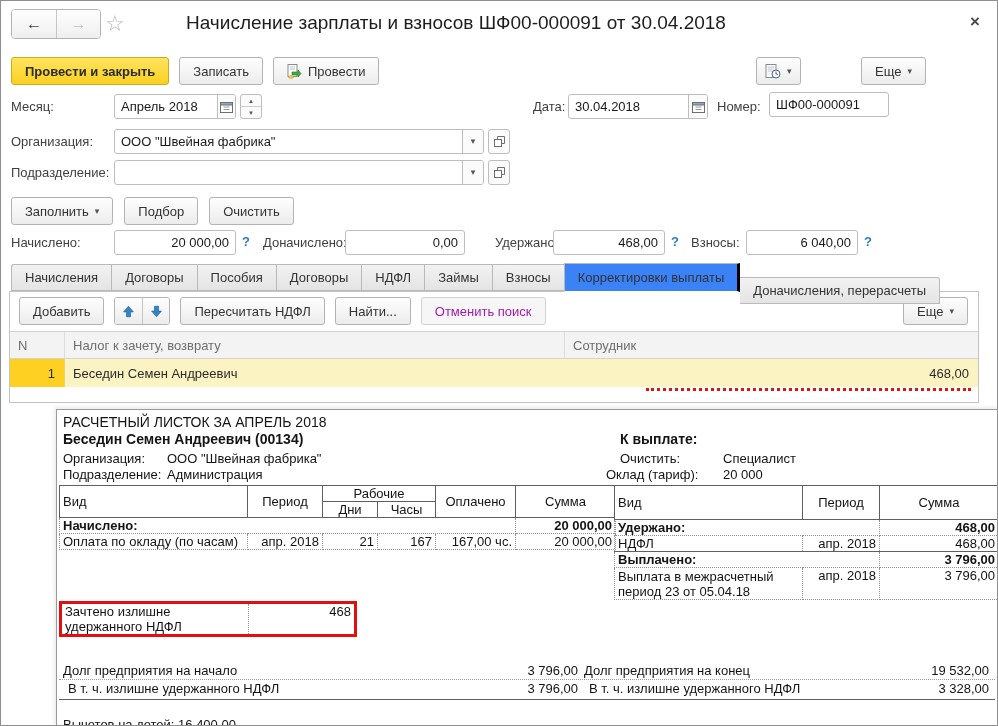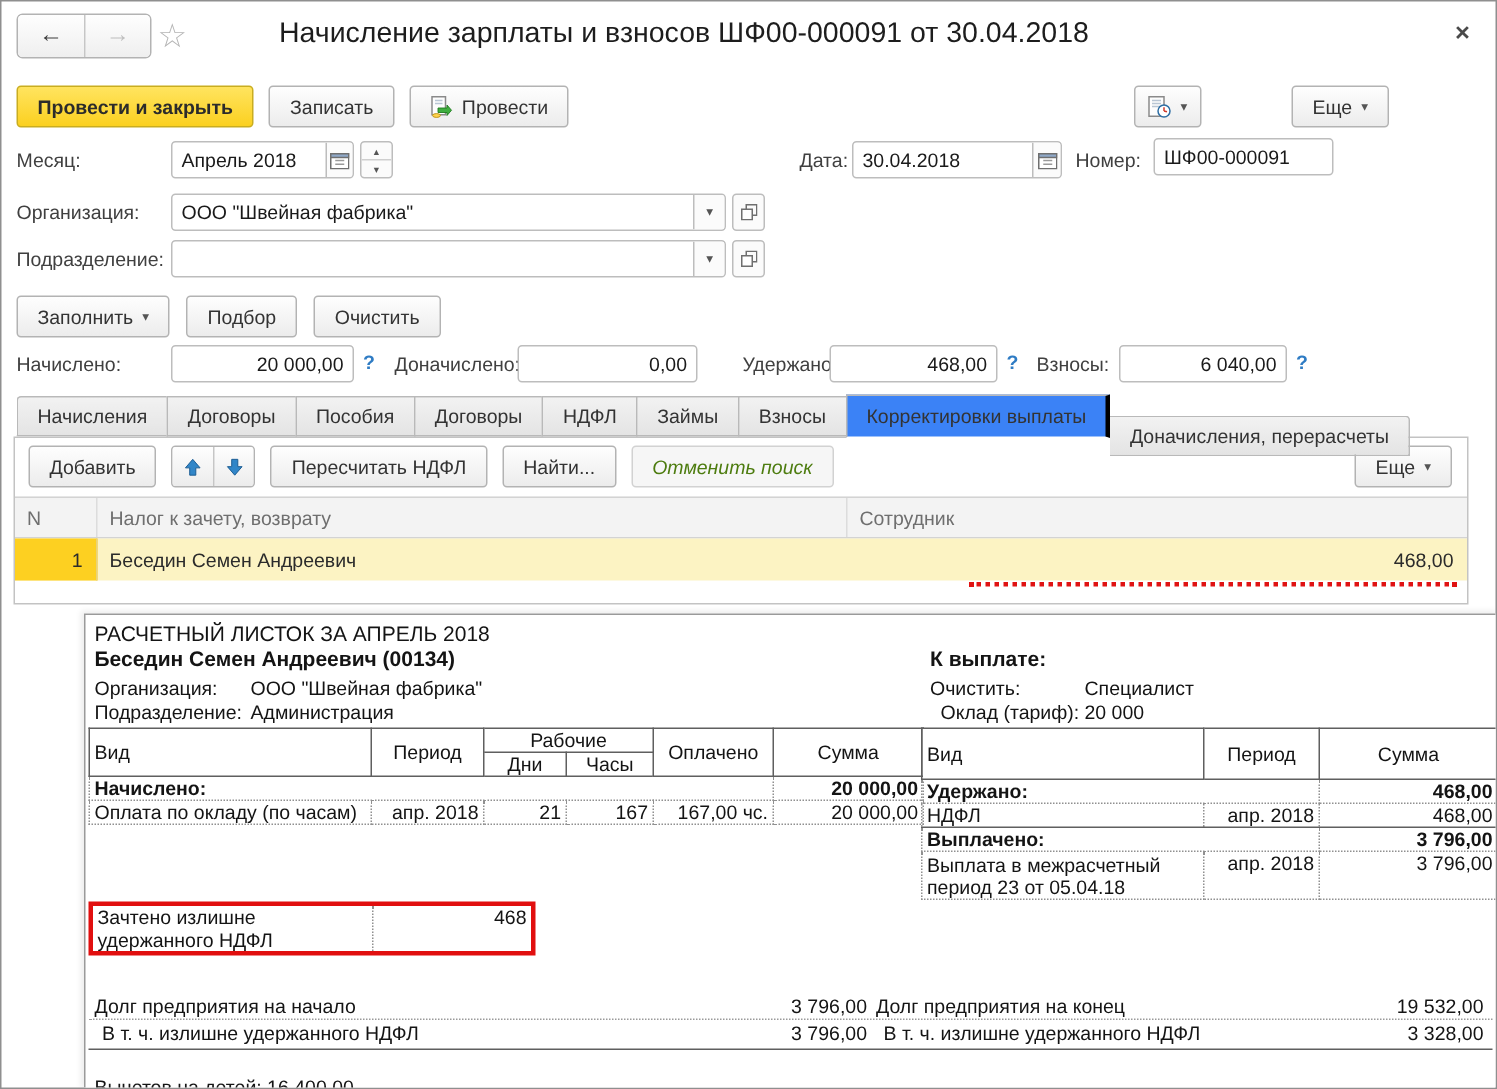--- a/index.html
+++ b/index.html
@@ -6,21 +6,21 @@
   html,body { background:#fff; }
   body { font-family:"Liberation Sans","DejaVu Sans",sans-serif; }
   .app { position:relative; width:998px; height:726px; background:#fff; border:1px solid #8f8f8f; overflow:hidden; }
   .abs { position:absolute; }
 
   
   .btn { height:28px; display:inline-flex; align-items:center; gap:6px; padding:0 13px;
          background:linear-gradient(#fefefe,#ececec); border:1px solid #b3b3b3; border-radius:3px;
          font-size:13px; color:#333; cursor:pointer; white-space:nowrap; }
   .btn.primary { background:linear-gradient(#ffe45f,#fbd020); border-color:#c9ad20; font-weight:bold; color:#2b2b2b; }
-  .btn.disabled { color:#4d7c0f; border-color:#d2d2d2; background:#f6f6f6; cursor:default;font-style:italic; }
+  .btn.disabled { color:#a21caf; border-color:#d2d2d2; background:#f6f6f6; cursor:default; }
   .caret { font-size:9px; color:#555; line-height:1; }
   .lbl { font-size:13px; color:#404040; white-space:nowrap; }
   .inpbox { display:inline-flex; align-items:stretch; border:1px solid #bdbdbd; border-radius:3px; background:#fff; height:25px; overflow:hidden; }
   .inpbox input { border:none; outline:none; font-size:13px; padding:0 6px; font-family:inherit; color:#1a1a1a; width:100%; background:transparent; }
   .num input { text-align:right; }
   .seg { display:flex; align-items:center; justify-content:center; border-left:1px solid #bdbdbd; width:22px; background:#fbfbfb; cursor:pointer; }
   .help { color:#2f7cc4; font-weight:bold; font-size:13px; cursor:pointer; }
   .spin { display:inline-flex; flex-direction:column; border:1px solid #bdbdbd; border-radius:3px; height:25px; width:22px; overflow:hidden; background:#fbfbfb; }
   .spin span { flex:1; display:flex; align-items:center; justify-content:center; font-size:7px; color:#555; cursor:pointer; }
   .spin span:first-child { border-bottom:1px solid #cfcfcf; }
@@ -286,21 +286,21 @@
     <div class="abs ps-big b" style="left:6px; top:21px;">Беседин Семен Андреевич (00134)</div>
     <div class="abs ps-big b" style="left:563px; top:21px;">К выплате:</div>
 
     <div class="abs" style="left:6px; top:41px;">Организация:</div>
     <div class="abs" style="left:110px; top:41px;">ООО "Швейная фабрика"</div>
     <div class="abs" style="left:6px; top:57px;">Подразделение:</div>
     <div class="abs" style="left:110px; top:57px;">Администрация</div>
 
     <div class="abs" style="left:563px; top:41px;">Очистить:</div>
     <div class="abs" style="left:666px; top:41px;">Специалист</div>
-    <div class="abs" style="left:570px; top:57px;">Оклад (тариф):</div>
+    <div class="abs" style="left:549px; top:57px;">Оклад (тариф):</div>
     <div class="abs" style="left:666px; top:57px;">20 000</div>
 
     <table class="pstab abs" style="left:2px; top:75px; width:556px;">
       <colgroup>
           <col style="width:188px">
           <col style="width:75px">
           <col style="width:55px">
           <col style="width:58px">
           <col style="width:80px">
           <col style="width:100px">

